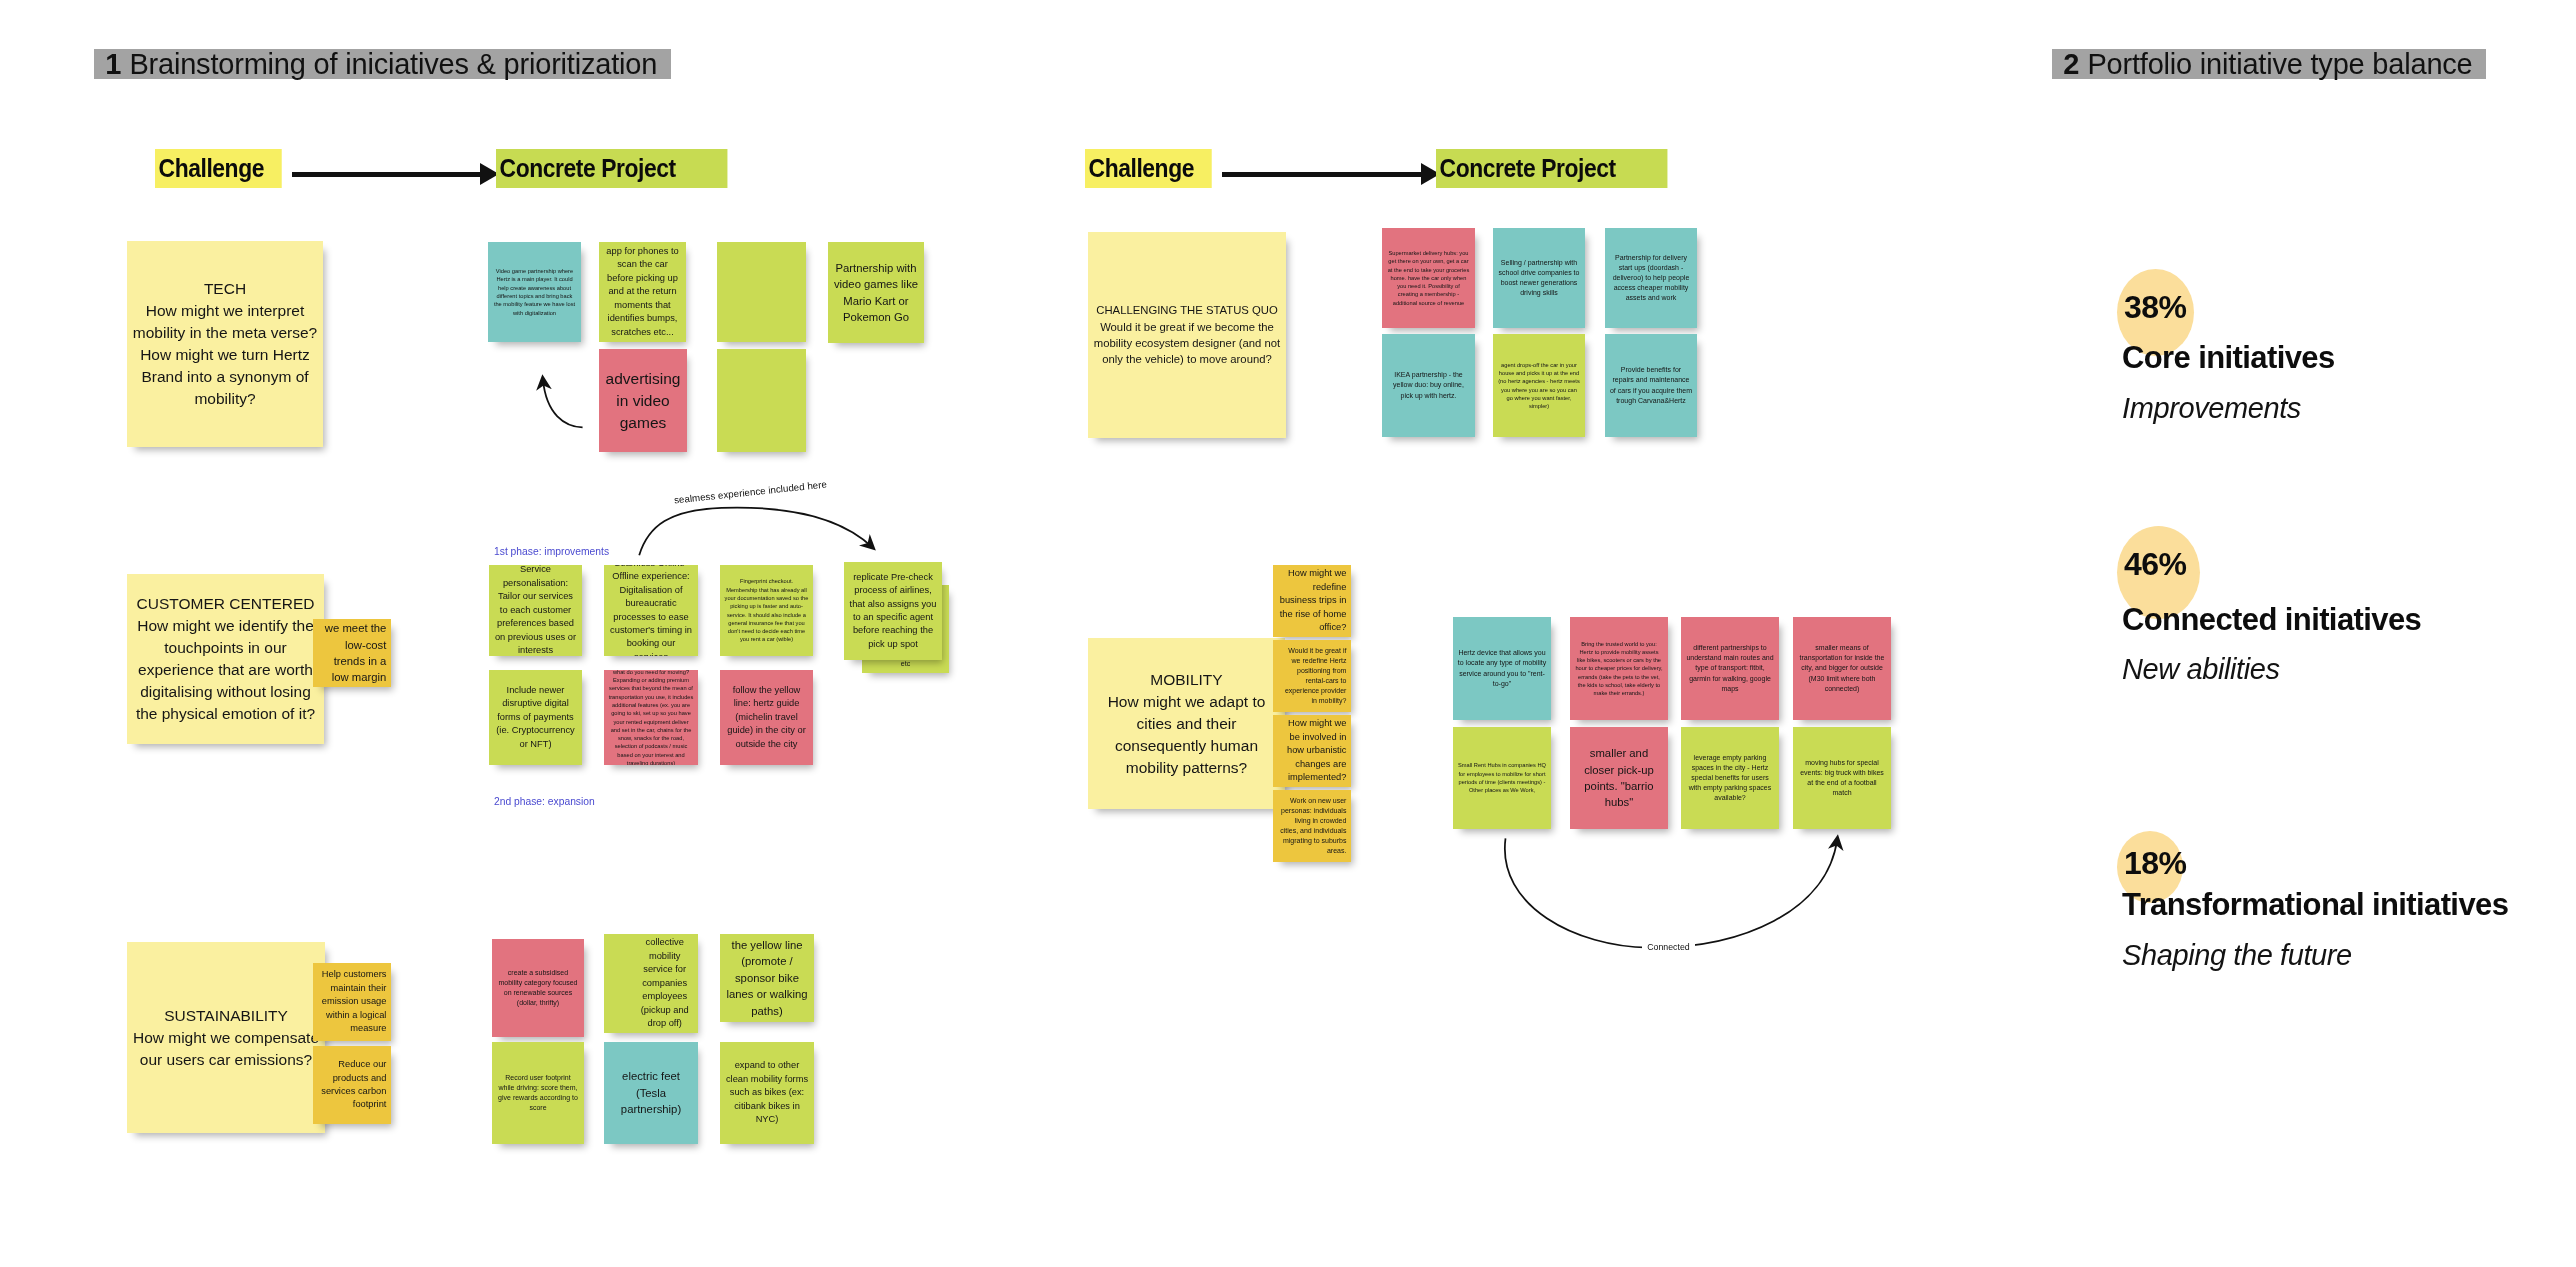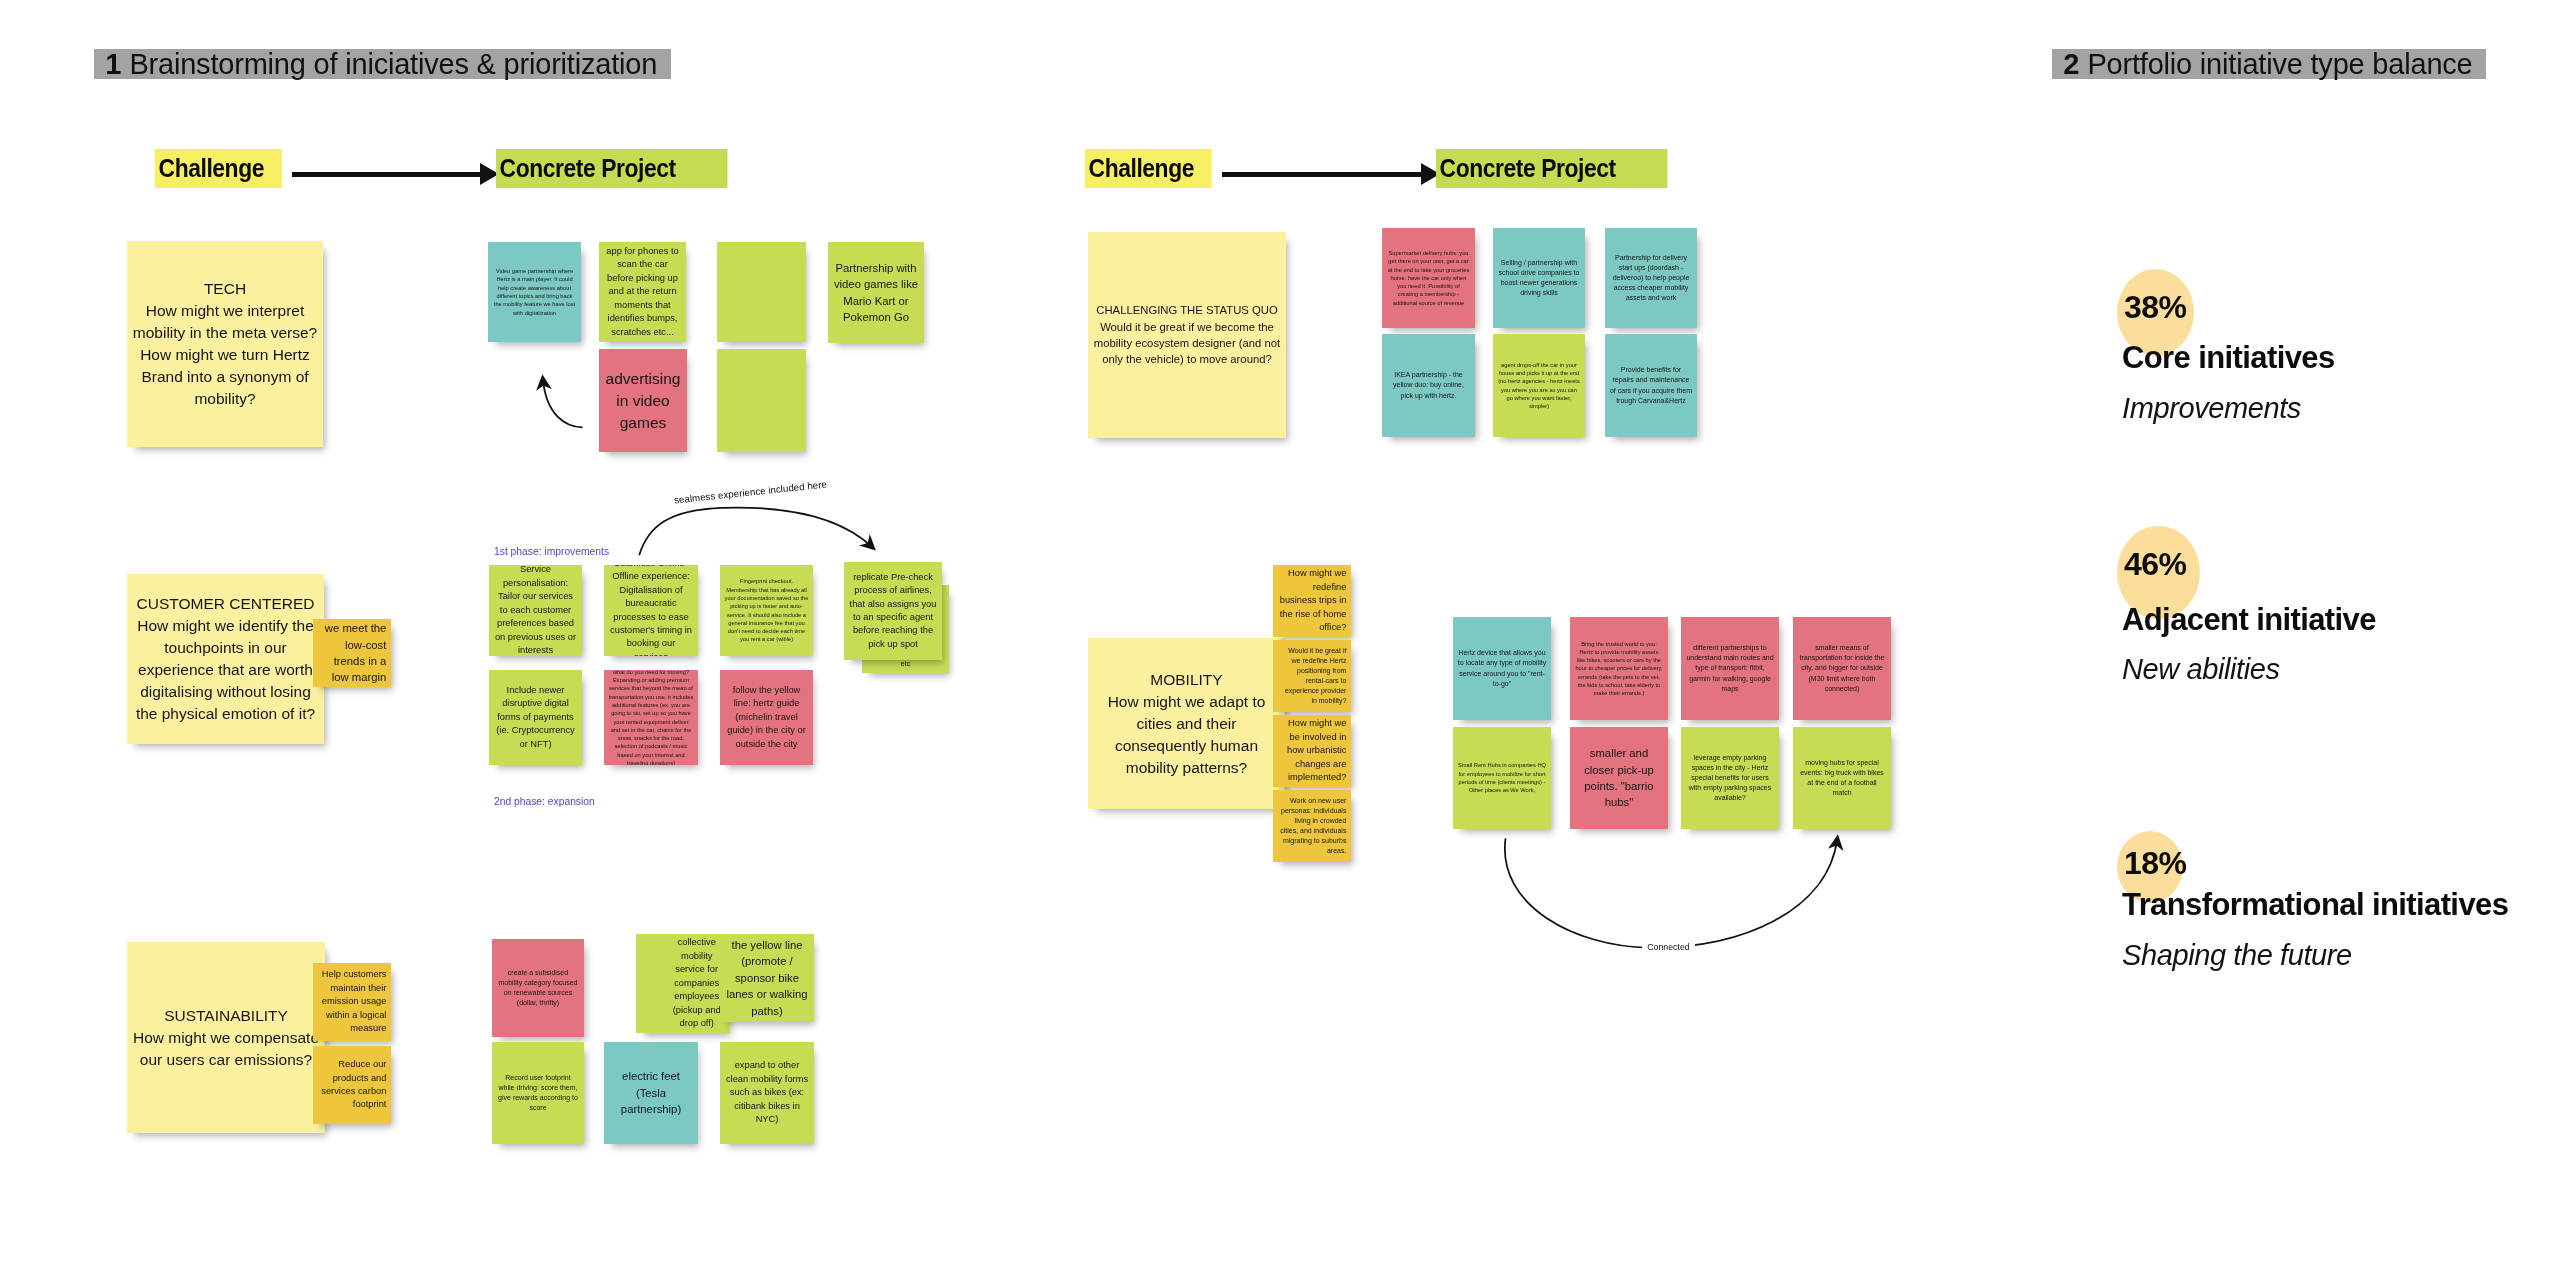--- a/index.html
+++ b/index.html
@@ -222,21 +222,21 @@
   <div class="note n-gold t-md" style="left:313px; top:963px; width:78px; height:78px;">
     <span>Help customers maintain their emission usage within a logical measure</span>
   </div>
   <div class="note n-gold t-md" style="left:313px; top:1046px; width:78px; height:78px;">
     <span>Reduce our products and services carbon footprint</span>
   </div>
 
   <div class="note n-pink t-sm" style="left:492px; top:939px; width:92px; height:98px;">
     <span>create a subsidised mobility category focused on renewable sources (dollar, thrifty)</span>
   </div>
-  <div class="note n-green t-md" style="left:636px; top:934px; width:94px; height:99px;padding-left:32px;">
+  <div class="note n-green t-md" style="left:604px; top:934px; width:94px; height:99px;padding-left:32px;">
     <span>collective mobility service for companies employees (pickup and drop off)</span>
   </div>
   <div class="note n-green t-lg" style="left:720px; top:934px; width:94px; height:88px;">
     <span>the yellow line (promote / sponsor bike lanes or walking paths)</span>
   </div>
   <div class="note n-green t-sm" style="left:492px; top:1042px; width:92px; height:102px;">
     <span>Record user footprint while driving: score them, give rewards according to score</span>
   </div>
   <div class="note n-teal t-lg" style="left:604px; top:1042px; width:94px; height:102px;">
     <span>electric feet (Tesla partnership)</span>
@@ -328,21 +328,21 @@
   <div class="annot" style="left:670px; top:495px; transform:rotate(-6deg); transform-origin:left center; background:#fff; padding:0 4.1px;">sealmess experience included here</div>
   <div class="annot annot-sm" style="left:1642px; top:942px; background:#fff; padding:0 5.2px;">Connected</div>
 
   <div class="blob" style="left:2117px; top:269px; width:77px; height:87px;"></div>
   <div class="pct" style="left:2124px; top:289px;">38%</div>
   <div class="pitem-title" style="left:2122px; top:340px;">Core initiatives</div>
   <div class="pitem-sub" style="left:2122px; top:392px;">Improvements</div>
 
   <div class="blob" style="left:2117px; top:526px; width:83px; height:93px;"></div>
   <div class="pct" style="left:2124px; top:546px;">46%</div>
-  <div class="pitem-title" style="left:2122px; top:602px;">Adjacent initiative</div>
+  <div class="pitem-title" style="left:2122px; top:602px;">Connected initiatives</div>
   <div class="pitem-sub" style="left:2122px; top:653px;">New abilities</div>
 
   <div class="blob" style="left:2117px; top:831px; width:66px; height:72px;"></div>
   <div class="pct" style="left:2124px; top:845px;">18%</div>
   <div class="pitem-title" style="left:2122px; top:887px;">Transformational initiatives</div>
   <div class="pitem-sub" style="left:2122px; top:939px;">Shaping the future</div>
 
 </div>
 
 

